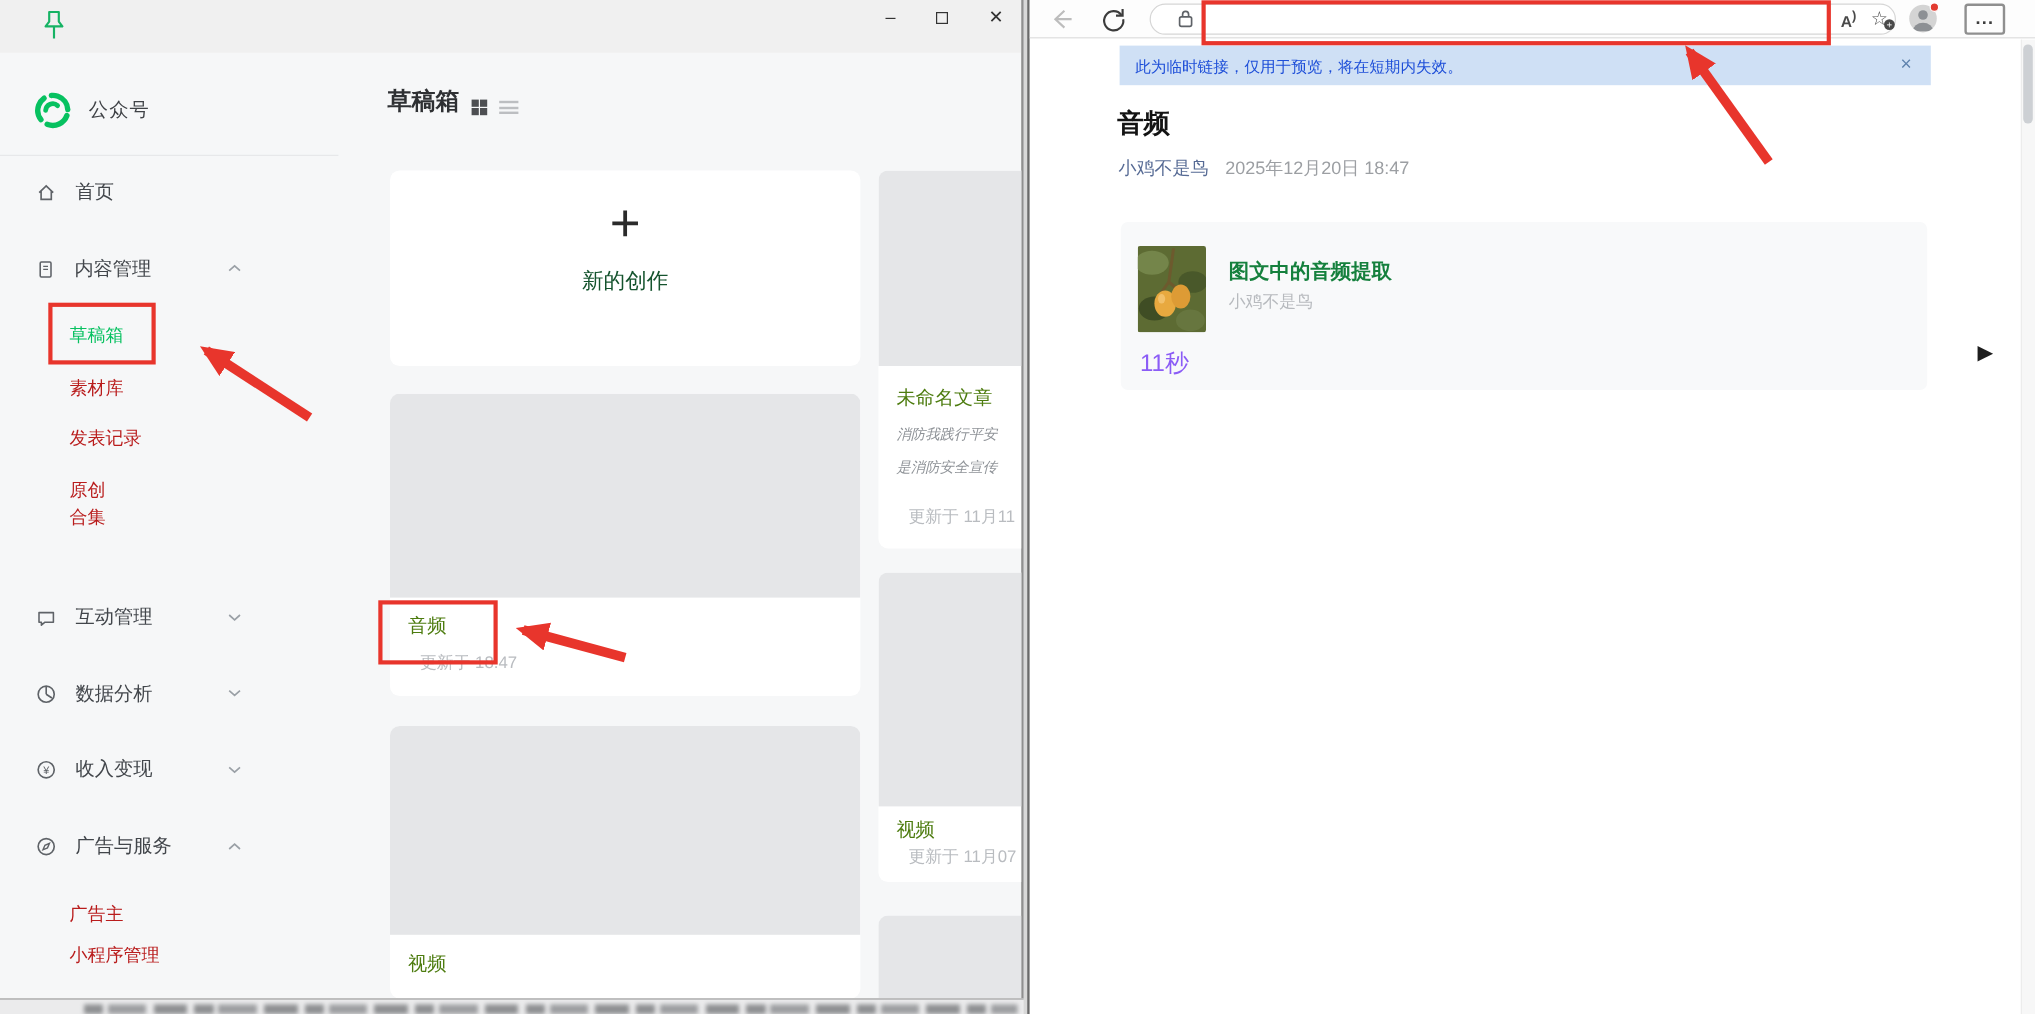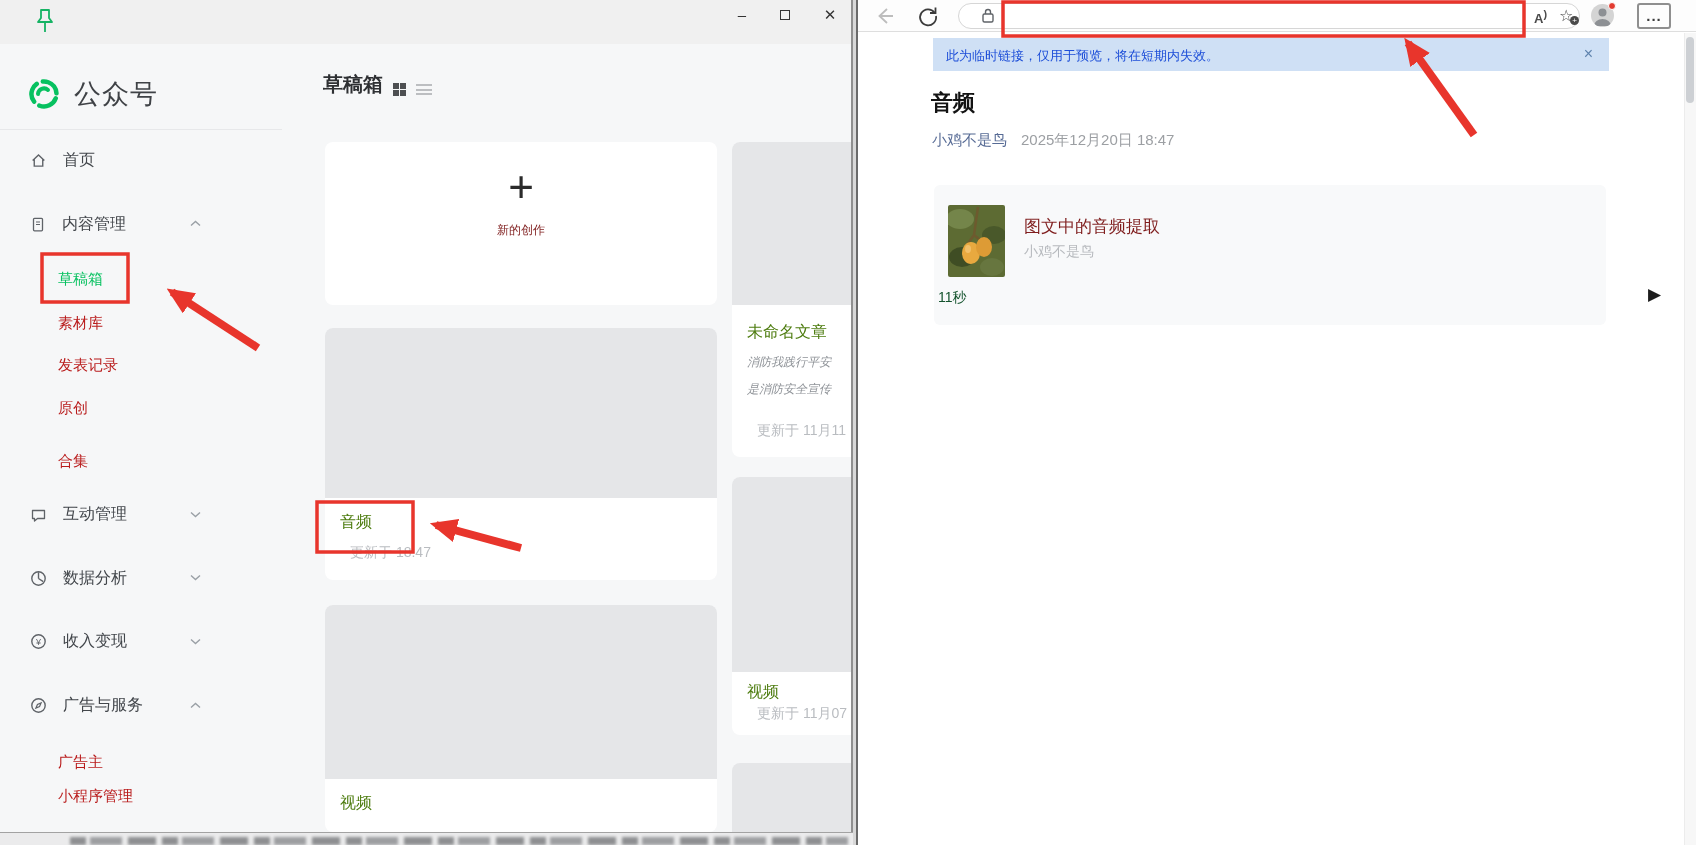--- a/index.html
+++ b/index.html
@@ -13,21 +13,21 @@
   .titlebar { position:absolute; left:0; top:0; width:100%; height:44px; background:#f0f0f0; }
   .winctl { position:absolute; top:2px; width:30px; height:26px; text-align:center;
             font-size:15px; color:#333; line-height:26px; cursor:default; }
   .ctl-min { left:727px; } .ctl-max { left:770px; } .ctl-close { left:815px; }
   .maxbox { display:inline-block; width:10px; height:10px; border:1.3px solid #333; margin-top:8px; }
 
   .app-body { position:absolute; left:0; top:44px; right:0; bottom:0; }
 
   
   .logo-row { position:absolute; left:28px; top:32px; display:flex; align-items:center; }
-  .logo-text { font-size:27px; color:#3f4246; margin-left:14px; letter-spacing:1px; }
+  .logo-text { font-size:16px; color:#3f4246; margin-left:14px; letter-spacing:1px; }
   .side-divider { position:absolute; left:0; top:85px; width:282px; height:1px; background:#e7e8ea; }
 
   .nav-item { position:absolute; left:30px; display:flex; align-items:center; width:220px; }
   .nav-item .lab { font-size:16px; color:#42464b; margin-left:16px; }
   .nav-sub { position:absolute; left:58px; font-size:15px; color:#b91c1c; }
   .nav-sub.active { color:#07c160; }
   .chev { position:absolute; left:190px; }
 
   
   .main-title { position:absolute; left:323px; top:27px; font-size:20px; font-weight:bold; color:#2e3033; }
@@ -40,21 +40,21 @@
   .card { position:absolute; background:#fff; border-radius:8px; width:392px; overflow:hidden; }
   .ph { background:#e5e6e8; width:100%; }
   .c1 { left:325px; } .c2 { left:732px; }
   .card-title { position:absolute; left:15px; font-size:16px; color:#4d7c0f; }
   .card-sub { position:absolute; left:15px; font-size:12px; color:#8f9398;font-style:italic; }
   .card-upd { position:absolute; left:25px; font-size:14px; color:#b9bcc0; }
 
   .newcard-plus { position:absolute; left:0; right:0; top:20px; text-align:center;
                   font-size:44px; font-weight:100; color:#2b2b2b; }
   .newcard-label { position:absolute; left:0; right:0; top:80px; text-align:center;
-                   font-size:12px; color:#7f1d1d; }
+                   font-size:18px; color:#14532d; }
 
   
   .bottom-strip { position:absolute; left:0; top:832px; width:853px; height:13px;
                   background:#ebebec; border-top:1px solid #a2a2a2; }
   .blur-text { position:absolute; left:70px; top:4px; width:778px; height:8px; opacity:.8;
     background:repeating-linear-gradient(90deg,#77797c 0 16px,transparent 16px 20px,#8a8c8f 20px 52px,transparent 52px 58px,#77797c 58px 86px,transparent 86px 92px);
     filter:blur(1.6px); }
 
   
   .win-right { position:absolute; left:856px; top:0; width:840px; height:845px;
@@ -90,23 +90,23 @@
 
   .art-title { position:absolute; left:73px; top:88px; font-size:22px; font-weight:bold; color:#131313; }
   .art-meta { position:absolute; left:74px; top:131px; font-size:15px;text-align:right; }
   .art-author { color:#576b95; }
   .art-date { color:#9c9fa3; margin-left:14px; }
 
   .audio-card { position:absolute; left:76px; top:185px; width:672px; height:140px;
                 background:#f8f9fa; border-radius:6px; }
   .audio-thumb { position:absolute; left:14px; top:20px; width:57px; height:72px;
                  border-radius:2px; overflow:hidden; }
-  .audio-title { position:absolute; left:90px; top:30px; font-size:17px; font-weight:normal; color:#7f1d1d; }
+  .audio-title { position:absolute; left:90px; top:30px; font-size:17px; font-weight:bold; color:#15803d; }
   .audio-author { position:absolute; left:90px; top:58px; font-size:14px; color:#b7babe; }
-  .audio-dur { position:absolute; left:4px; top:104px; font-size:14px; color:#14532d; }
+  .audio-dur { position:absolute; left:16px; top:104px; font-size:20px; color:#8b5cf6; }
   .audio-play { position:absolute; left:714px; top:99px; font-size:17px; color:#1d1d1d; cursor:default; }
 
   
   .anno { position:absolute; left:0; top:0; width:1696px; height:845px; pointer-events:none; z-index:50; }
 </style>
 </head>
 <body>
 
 <div class="win-left">
   <div class="titlebar">
@@ -147,21 +147,21 @@
       <span class="lab">内容管理</span>
     </div>
     <svg class="chev" style="top:176px" width="11" height="7" viewBox="0 0 11 7">
       <path d="M1 5.5 L5.5 1.5 L10 5.5" fill="none" stroke="#9aa0a6" stroke-width="1.4"></path>
       </svg>
 
     <div class="nav-sub active" style="top:226px">草稿箱</div>
     <div class="nav-sub" style="top:270px">素材库</div>
     <div class="nav-sub" style="top:312px">发表记录</div>
     <div class="nav-sub" style="top:355px">原创</div>
-    <div class="nav-sub" style="top:408px">合集</div>
+    <div class="nav-sub" style="top:378px">合集</div>
 
     <div class="nav-item" style="top:460px">
       <svg width="17" height="16" viewBox="0 0 16 16">
         <path d="M2 3.5 h12 v8 h-7 l-3 2.5 v-2.5 h-2 z" fill="none" stroke="#5f6368" stroke-width="1.3" stroke-linejoin="round"></path>
       </svg>
       <span class="lab">互动管理</span>
     </div>
     <svg class="chev" style="top:467px" width="11" height="7" viewBox="0 0 11 7">
       <path d="M1 1.5 L5.5 5.5 L10 1.5" fill="none" stroke="#9aa0a6" stroke-width="1.4"></path>
       </svg>

